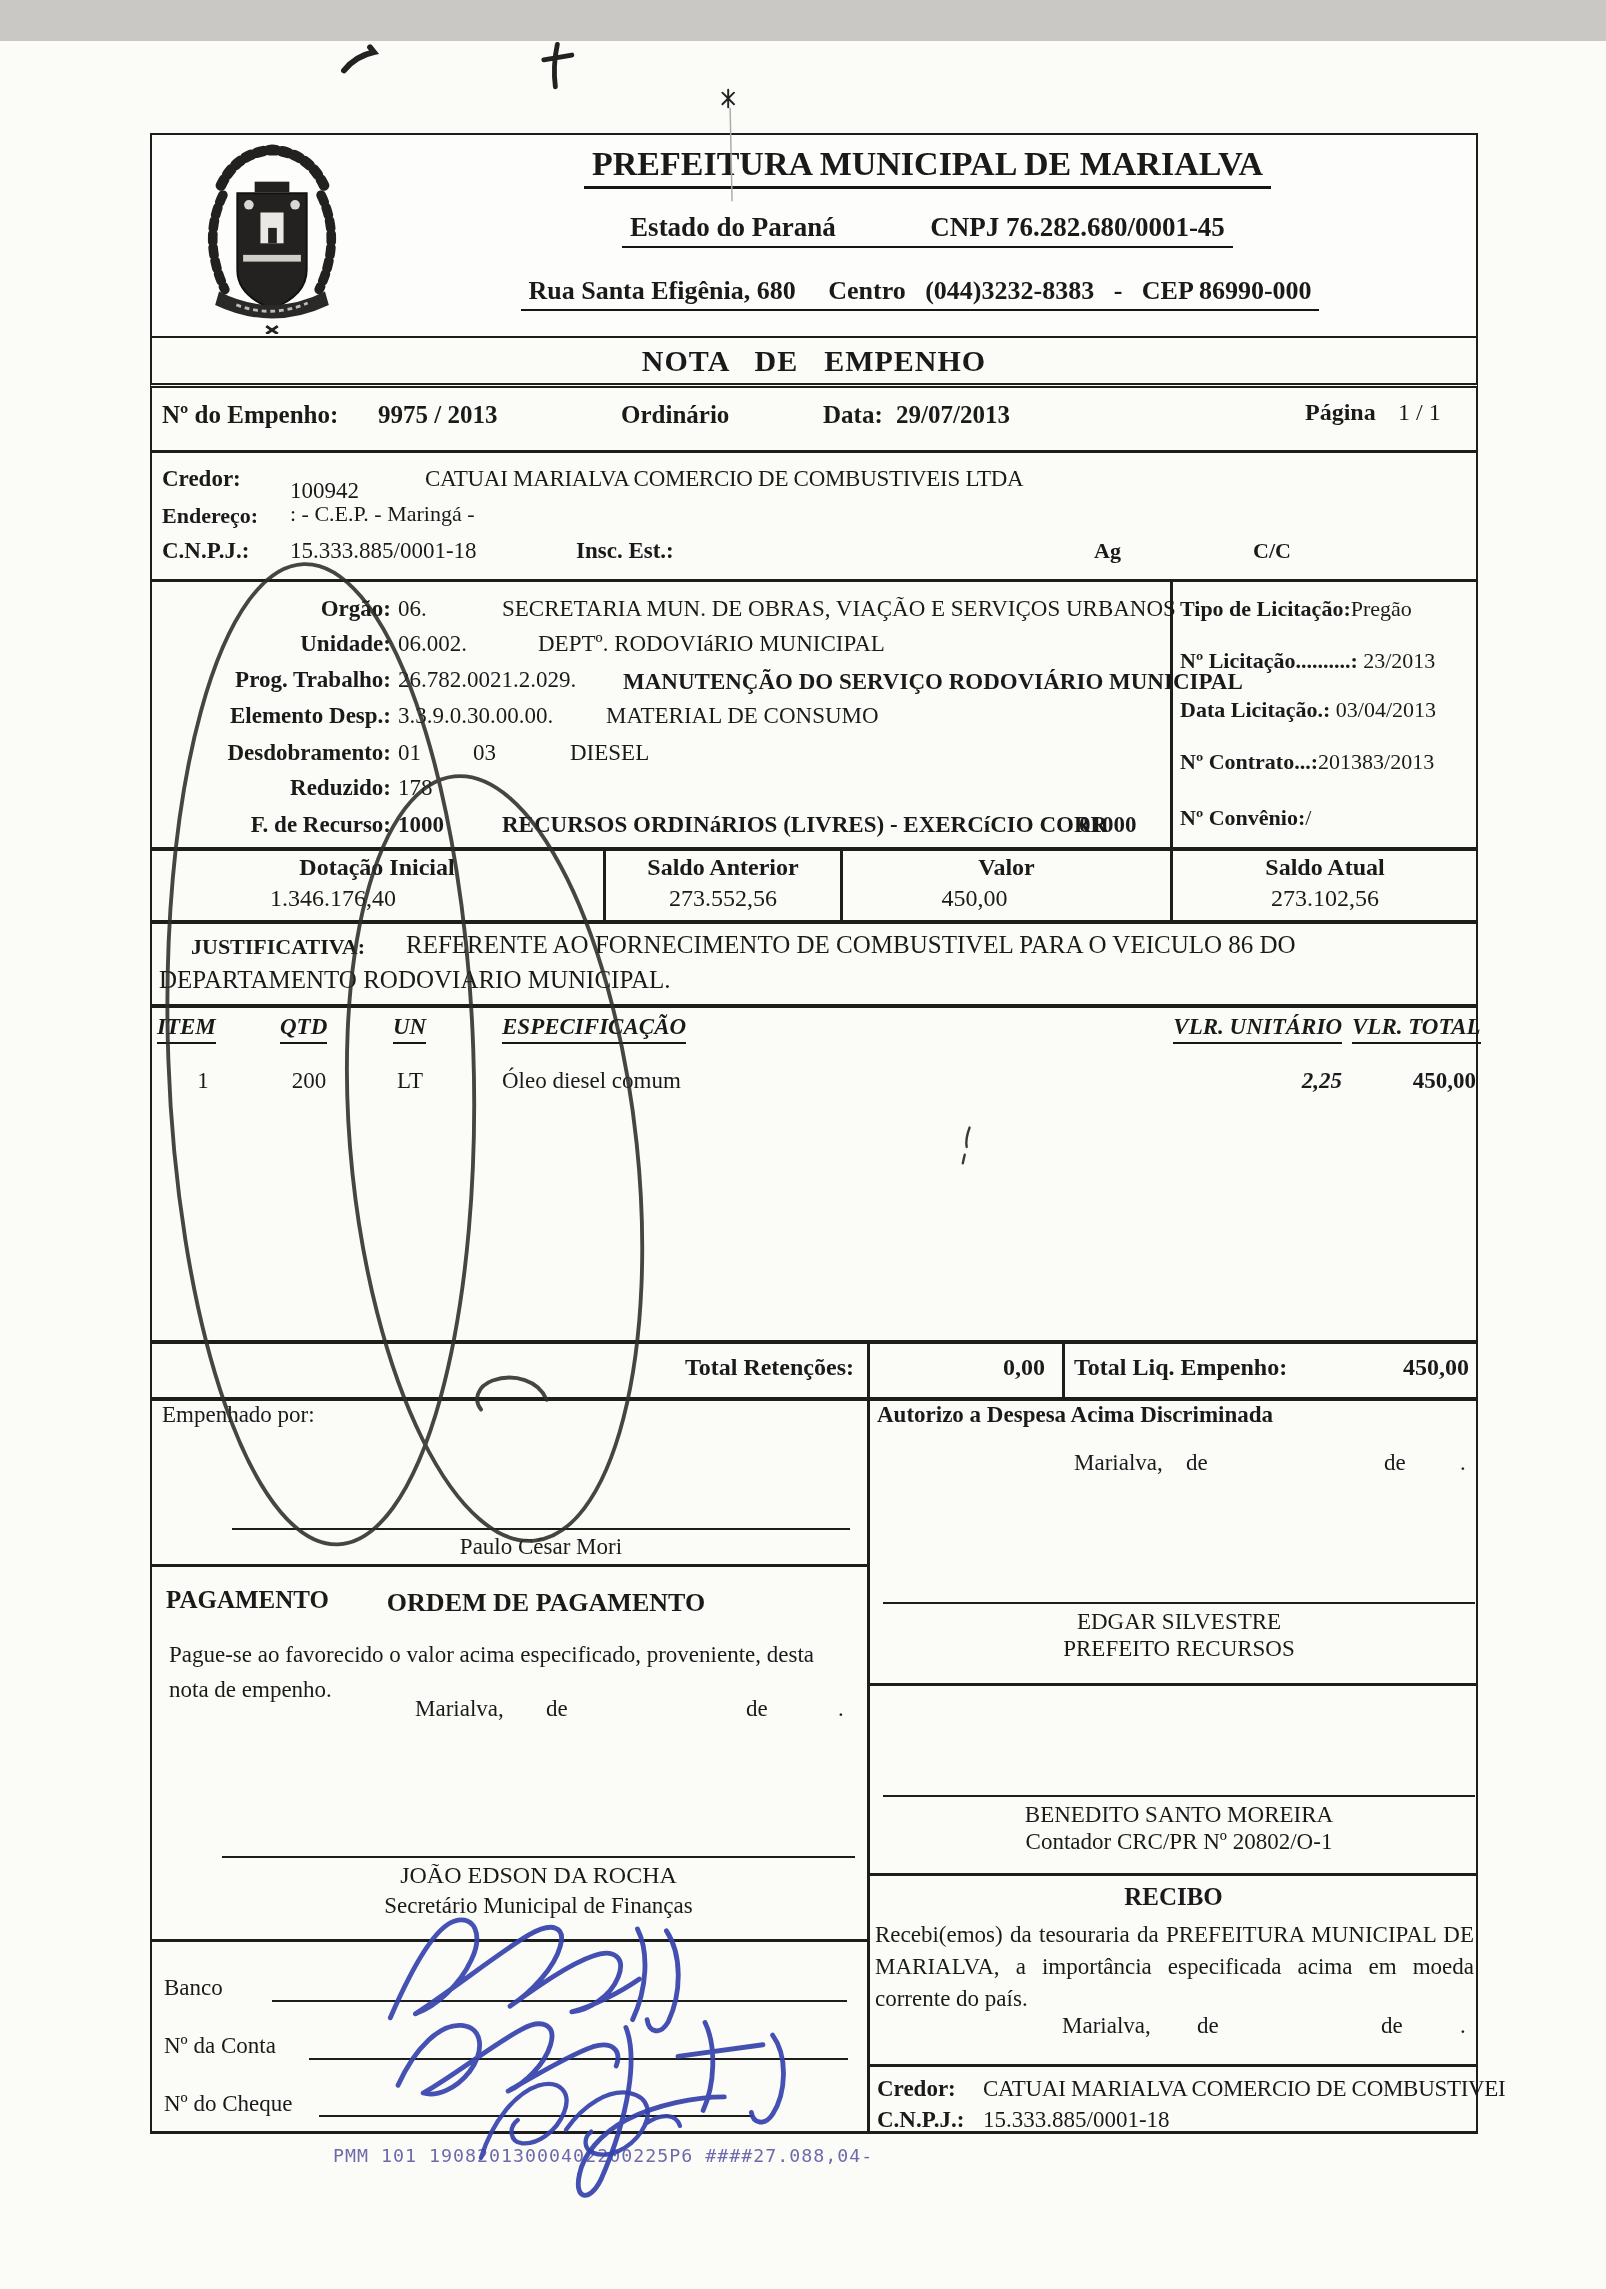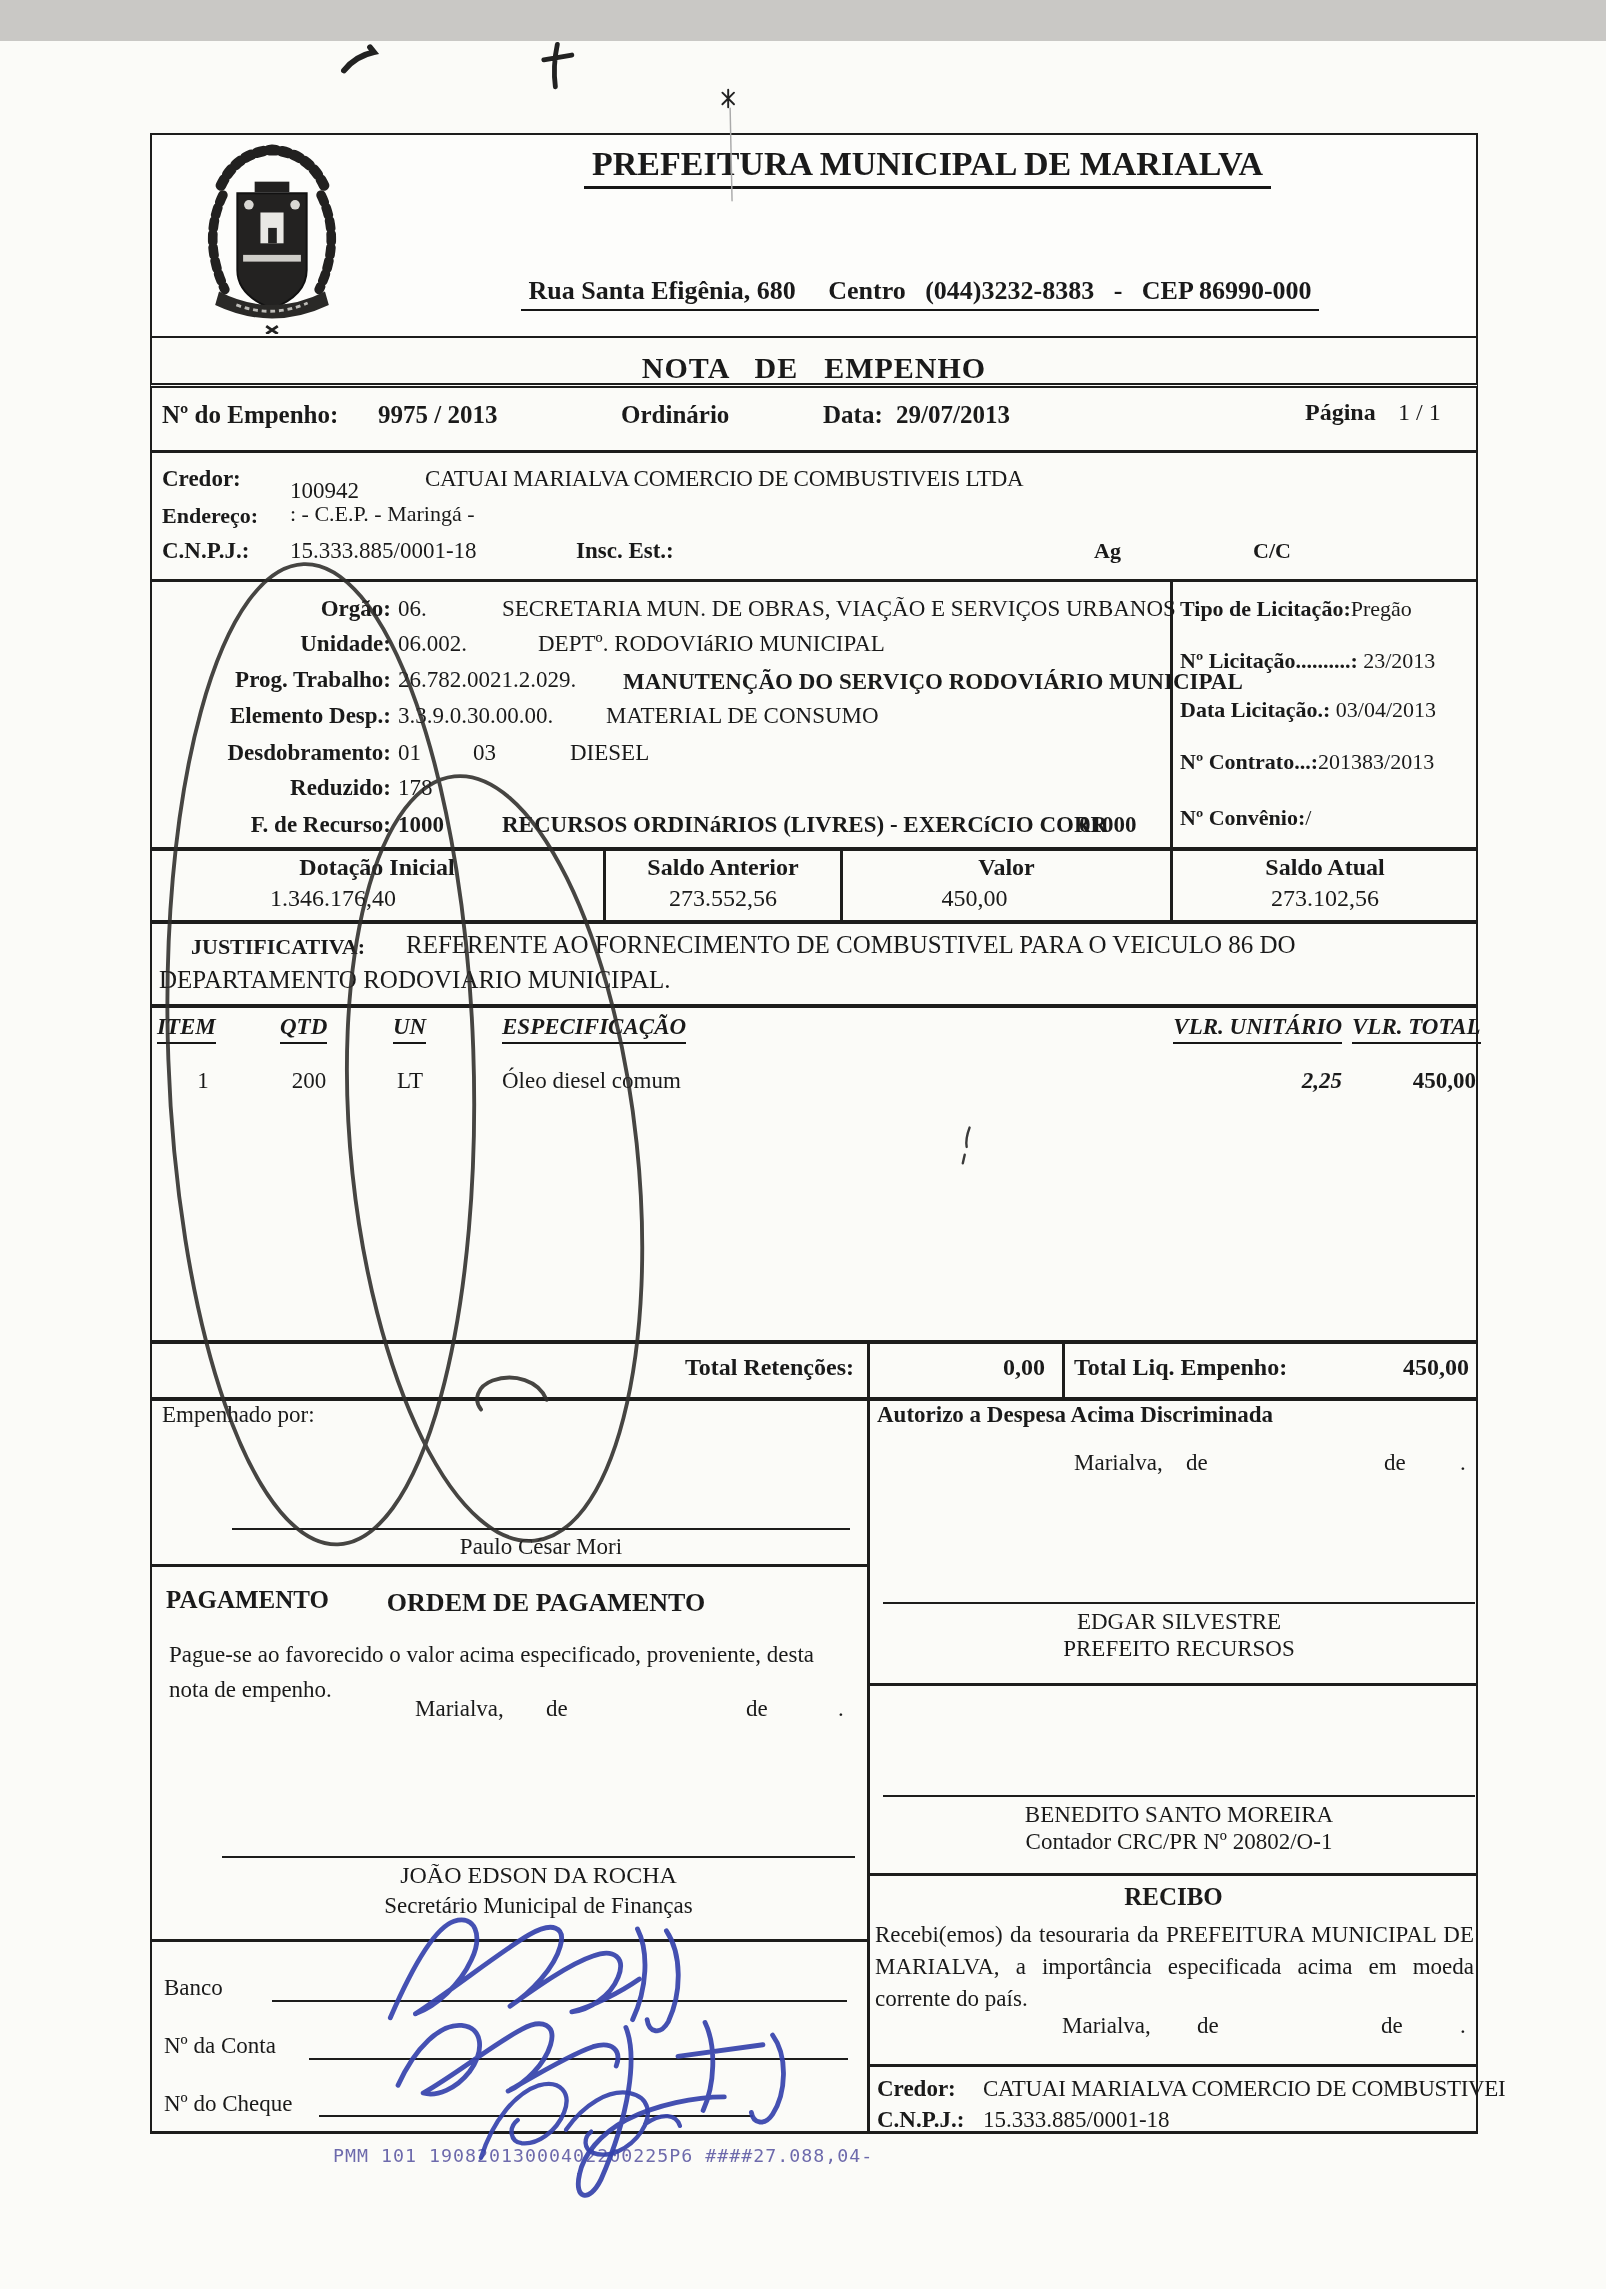--- a/index.html
+++ b/index.html
@@ -48,27 +48,30 @@
     <circle cx="133" cy="64" r="5" fill="#d9d8d4"></circle>
     <rect x="79" y="116" width="60" height="7" fill="#cfcec9"></rect>
     <path d="M 54,154 Q 109,182 164,154 L 168,168 Q 109,196 50,168 z" fill="#2a2927"></path>
     <path d="M 72,168 Q 109,182 146,166" stroke="#bdbcb8" stroke-width="3" stroke-dasharray="5 4" fill="none"></path>
     <path d="M 103,190 l 12,8 M 115,190 l -12,8" stroke="#222" stroke-width="3"></path>
   </svg>
 
   <div class="abs ctr" style="left:237px;top:9.7px;width:1077px;font-size:34px;">
     <span class="uline b">PREFEITURA MUNICIPAL DE MARIALVA</span>
   </div>
+  <div class="abs ctr" style="left:237px;top:77px;width:1077px;font-size:27px;">
+    <span class="uline b pre" style="border-bottom-width:2.9px;">Estado do Paraná              CNPJ 76.282.680/0001-45</span>
+  </div>
   <div class="abs ctr" style="left:208px;top:141px;width:1120px;font-size:26px;">
     <span class="uline b pre" style="border-bottom-width:2.9px;">Rua Santa Efigênia, 680     Centro   (044)3232-8383   -   CEP 86990-000</span>
   </div>
 </div>
 
 <div class="abs" style="left:150px;top:338px;width:1328px;height:50px;border-left:2.9px solid #1d1d1c;border-right:2.9px solid #1d1d1c;border-bottom:5.8px double #1d1d1c;">
-  <div class="ctr b" style="font-size:30px;word-spacing:17.4px;padding-top:13px;letter-spacing:1px;">NOTA DE EMPENHO</div>
+  <div class="ctr b" style="font-size:30px;word-spacing:17.4px;padding-top:6px;letter-spacing:1px;">NOTA DE EMPENHO</div>
 </div>
 
 <div class="abs" style="left:150px;top:388px;width:1328px;height:1746px;border-left:2.9px solid #1d1d1c;border-right:2.9px solid #1d1d1c;border-bottom:3.9px solid #1d1d1c;"></div>
 
 <div class="hl" style="left:150px;top:450px;width:1328px;"></div>
 <div class="hl" style="left:150px;top:579px;width:1328px;"></div>
 <div class="hl" style="left:150px;top:847px;width:1328px;height:3.9px;"></div>
 <div class="hl" style="left:150px;top:920px;width:1328px;height:3.9px;"></div>
 <div class="hl" style="left:150px;top:1004px;width:1328px;height:3.9px;"></div>
 <div class="hl" style="left:150px;top:1340px;width:1328px;height:3.9px;"></div>

